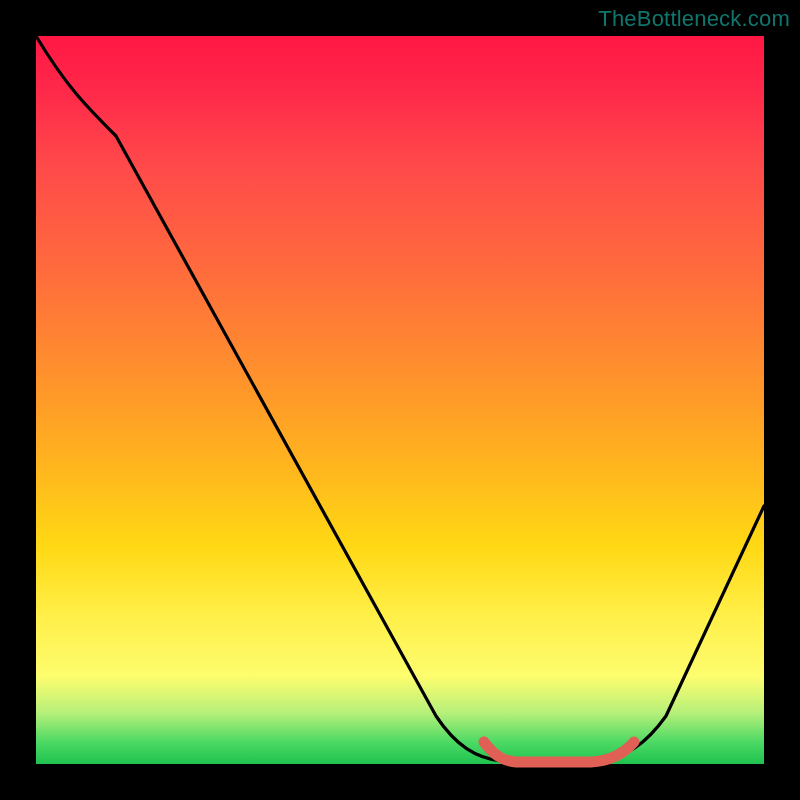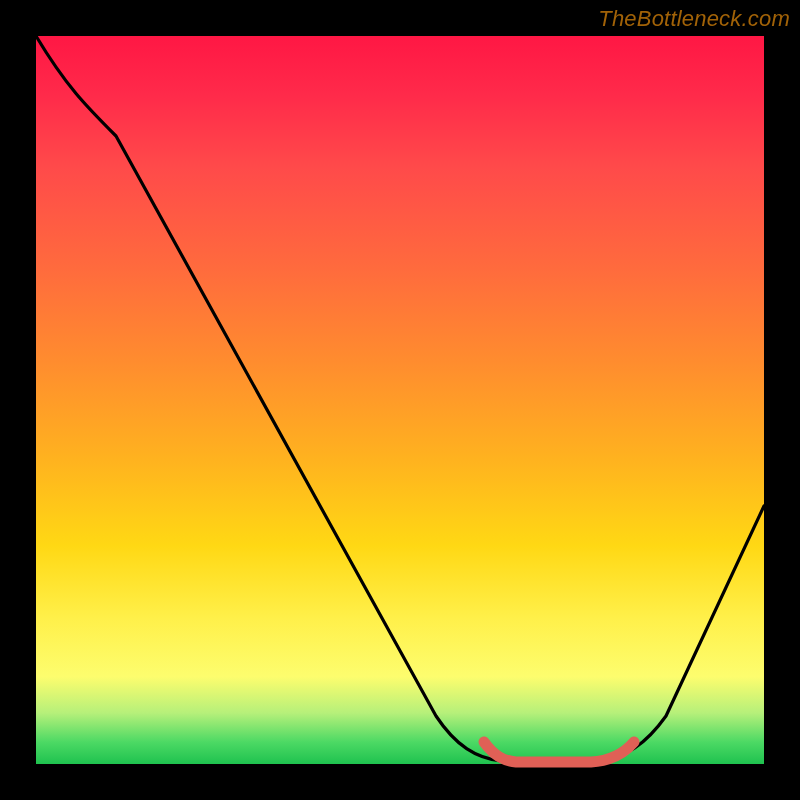--- a/index.html
+++ b/index.html
@@ -47,25 +47,24 @@
     left: 0;
     top: 0;
     width: 728px;
     height: 728px;
     overflow: visible;
   }
   .watermark {
     position: absolute;
     top: 6px;
     right: 10px;
-    color: #a16207;
+    color: #0f766e;
     font-size: 22px;
     letter-spacing: 0.2px;
     user-select: none;
-    font-style: italic;
   }
 </style>
 </head>
 <body>
 
 <div class="frame">
 
   <div class="watermark">TheBottleneck.com</div>
 
   <div class="plot">

